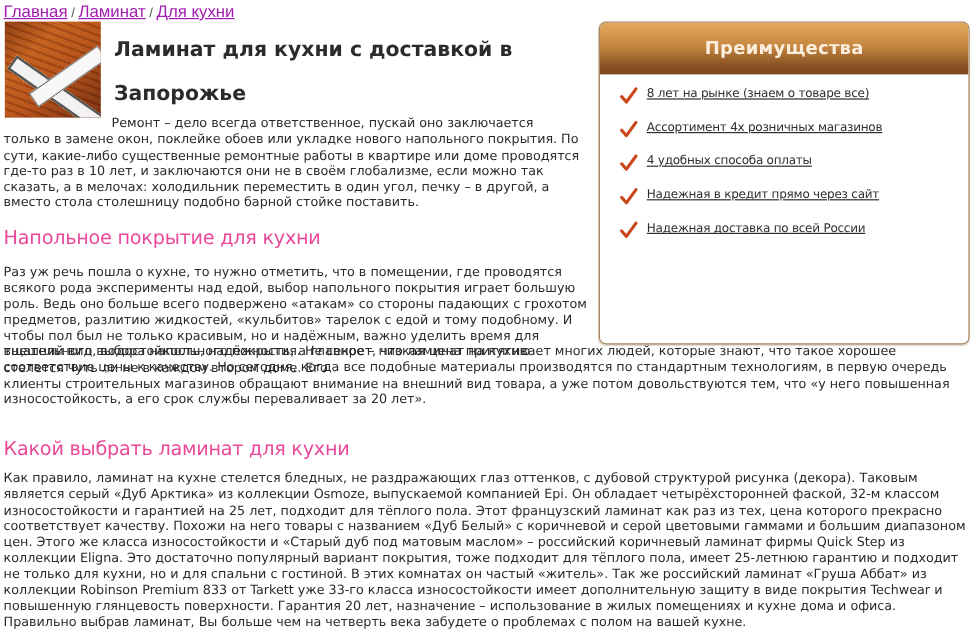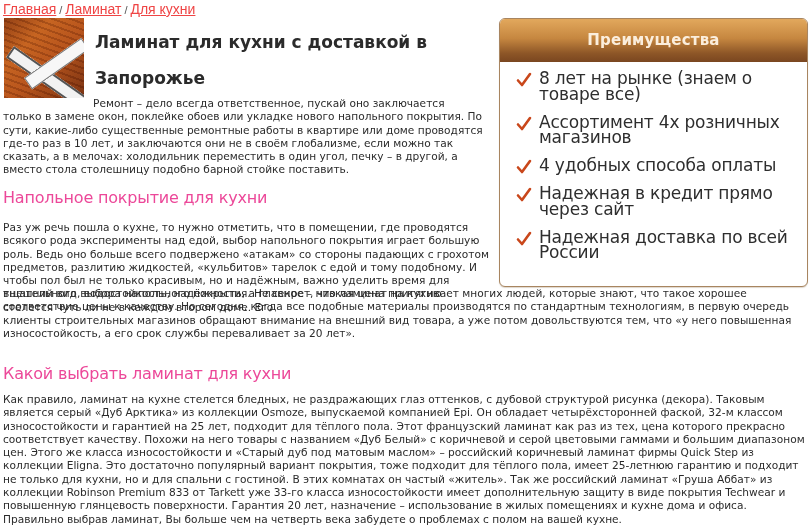--- a/index.html
+++ b/index.html
@@ -19,21 +19,21 @@
       position: absolute;
       left: 3px;
       top: 1px;
       font-family: "Liberation Sans", sans-serif;
       font-size: 14px;
       line-height: 17px;
       color: #555;
       white-space: nowrap;
     }
     .breadcrumb a {
-      color: #ef4444;
+      color: #a21caf;
       text-decoration: underline;
     }
     .breadcrumb .sep {
       font-size: 11px;
       color: #555;
       padding: 0 3px;
     }
     .thumb {
       position: absolute;
       left: 4px;
@@ -139,25 +139,26 @@
     }
     .advantages ul {
       list-style: none;
       margin: 0;
       padding: 9px 0 0 0;
     }
     .advantages li {
       position: relative;
       padding-left: 39px;
       padding-right: 6px;
-      font-size: 17px;
+      font-size: 10px;
       line-height: 15.5px;
       color: #2e2e2e;
       margin-bottom: 12.5px;
       letter-spacing: -0.2px;
+      text-decoration: underline;
     }
     .advantages li .check {
       position: absolute;
       left: 16px;
       top: 1px;
       width: 16px;
       height: 16px;
     }
   </style>
 </head>

